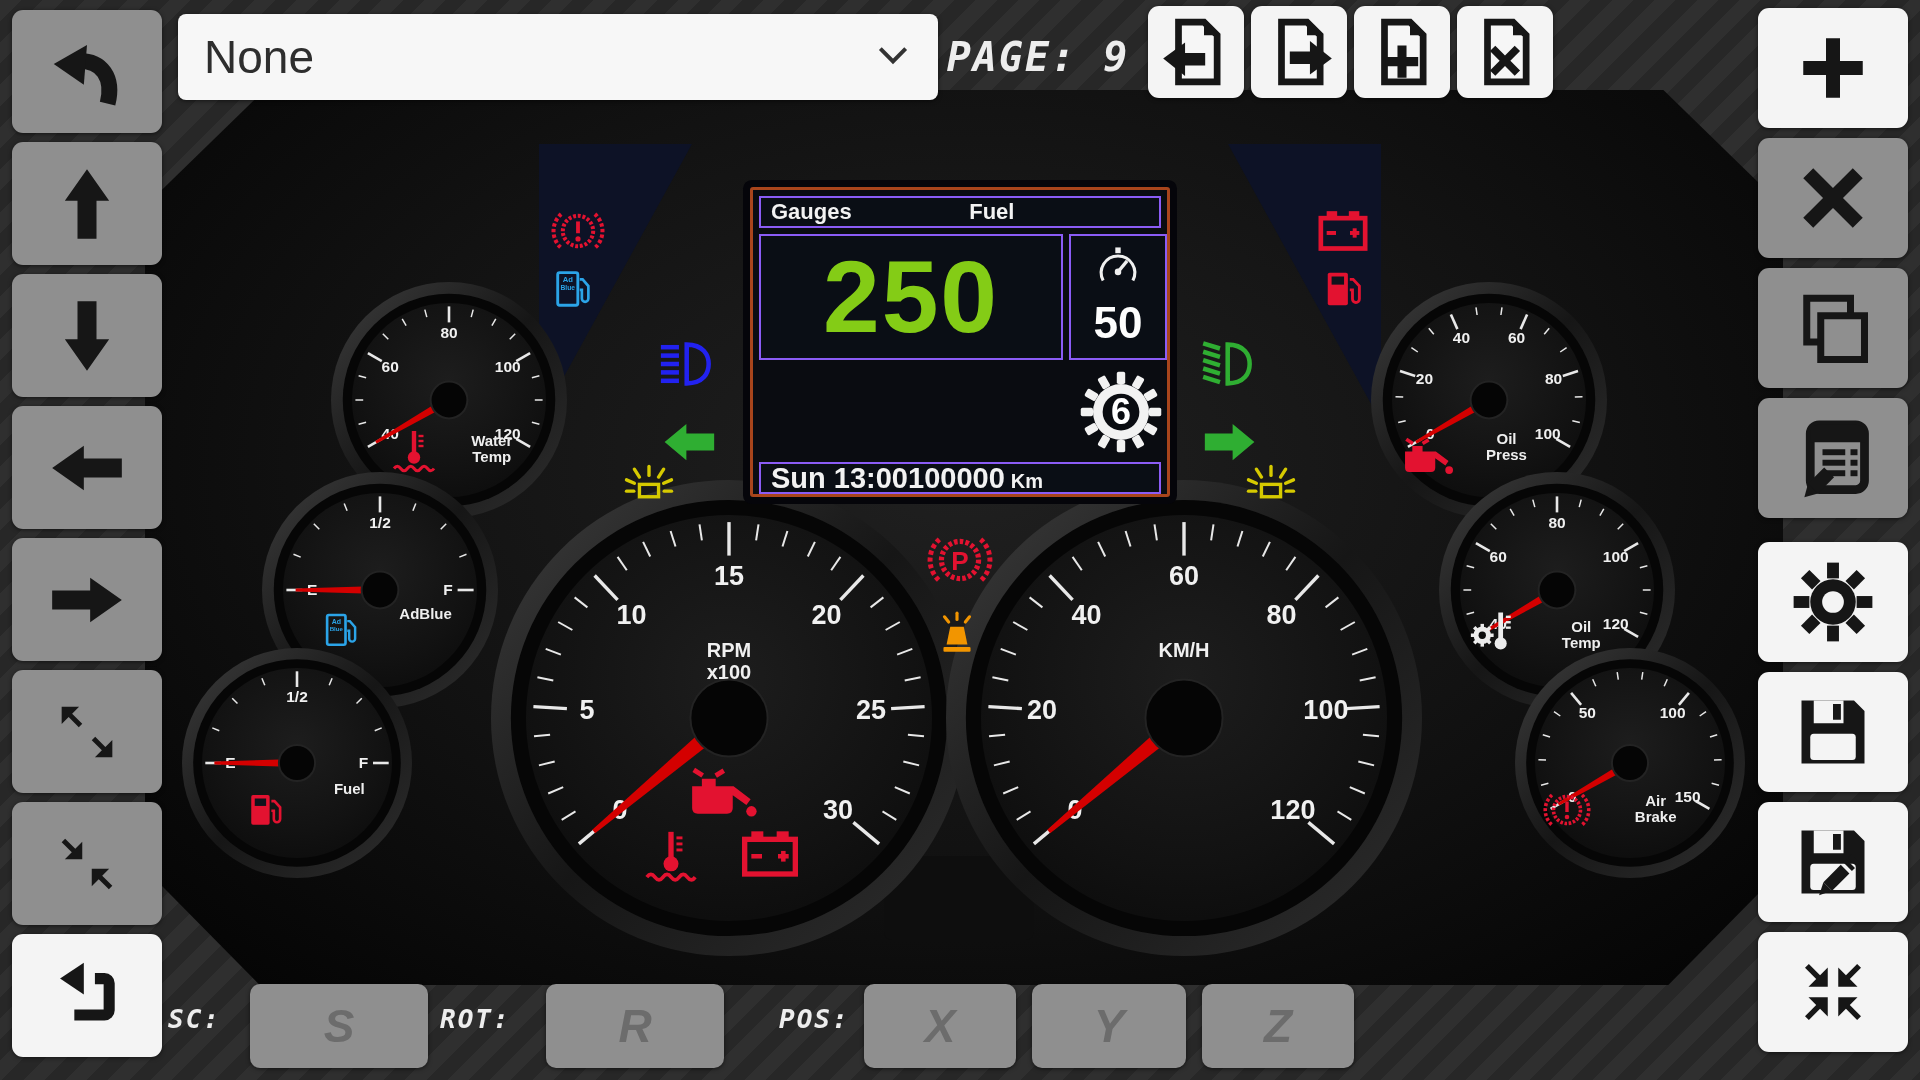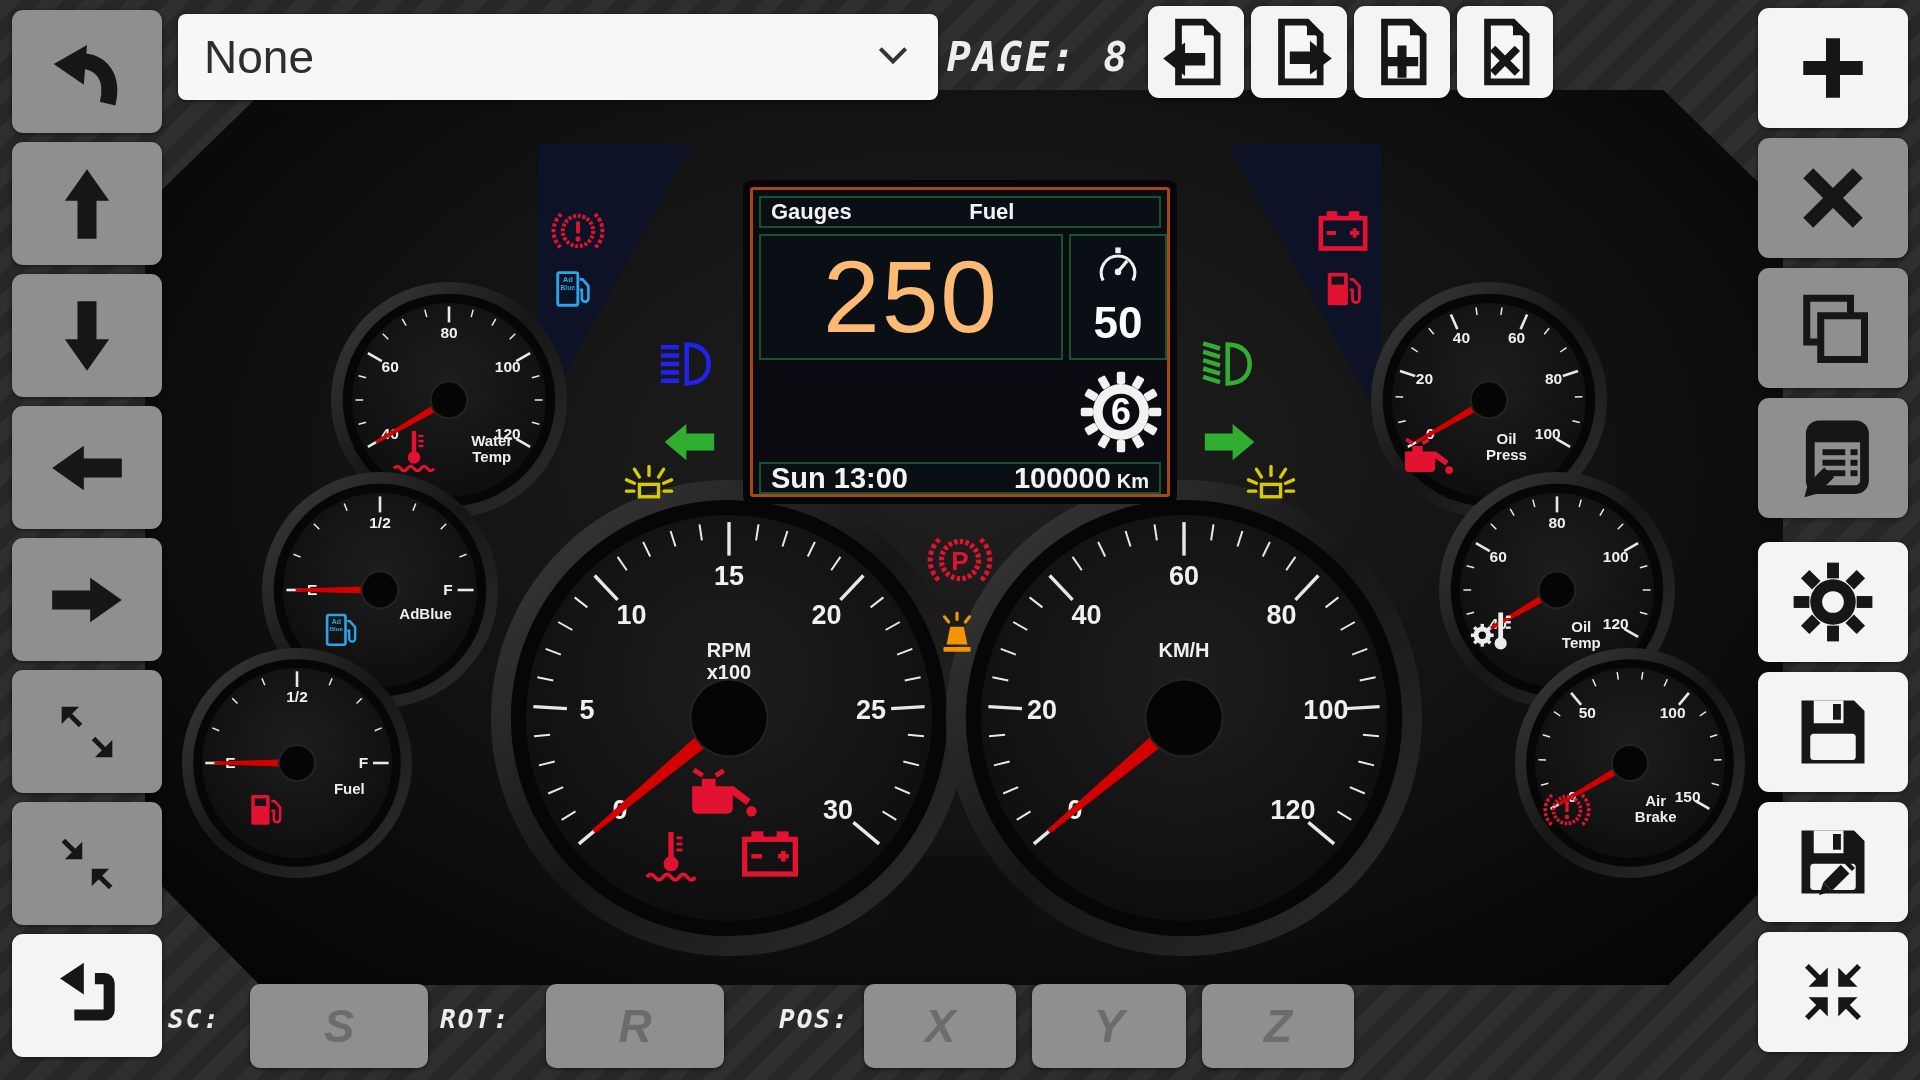--- a/index.html
+++ b/index.html
@@ -18,33 +18,33 @@
 .dropdown .val{font-size:46px;color:#2e2e2e}
 .dash-body{position:absolute;left:145px;top:90px;width:1638px;height:895px;background:radial-gradient(ellipse at 50% 42%,#202020 0%,#121212 52%,#030303 100%);clip-path:polygon(0 13%,7.3% 0,92.7% 0,100% 13%,100% 87%,93% 100%,7% 100%,0 87%)}
 .wedge{position:absolute;background:#0d1226}
 #wedge-left{left:539px;top:144px;width:153px;height:278px;clip-path:polygon(0 0,100% 0,0 100%)}
 #wedge-right{left:1228px;top:144px;width:153px;height:278px;clip-path:polygon(0 0,100% 0,100% 100%)}
 #connector{position:absolute;left:884px;top:856px;width:150px;height:84px;background:#0e0e0e;border-radius:8px}
 .gauge{position:absolute}
 .ind{position:absolute}
 .ind svg{width:100%;height:100%;overflow:visible}
 .display{position:absolute;left:750px;top:187px;width:420px;height:310px;background:#0a0c11;border:3px solid #a8451c;box-shadow:0 0 0 7px #05050a;border-radius:3px}
-.dbox{position:absolute;border:2px solid #14532d;background:#0a0e15;color:#f2f2f2}
+.dbox{position:absolute;border:2px solid #8b5cf6;background:#0a0e15;color:#f2f2f2}
 .disp-header,.disp-footer{display:flex;align-items:center;padding:0 10px;font-weight:bold}
 .dh-left{font-size:22px}
 .dh-right{position:absolute;left:58%;transform:translateX(-50%);font-size:22px}
 .disp-speed{display:flex;align-items:center;justify-content:center}
-.disp-speed span{font-size:102px;font-weight:normal;color:#fdba74;letter-spacing:2px}
+.disp-speed span{font-size:102px;font-weight:bold;color:#84cc16;letter-spacing:2px}
 .disp-cruise{display:flex;flex-direction:column;align-items:center;justify-content:center;gap:2px}
 .cruise-ic svg{width:46px;height:46px;color:#f0f0f0}
 .cruise-val{font-size:44px;font-weight:bold;color:#fdfdfd}
 .disp-gear{position:absolute}
 .gear-svg svg{width:84px;height:84px;color:#f2f2f2}
 .gear-num{position:absolute;inset:0;display:flex;align-items:center;justify-content:center;font-size:36px;font-weight:bold;color:#fff}
-.disp-footer{justify-content:space-between;font-size:29px}
+.disp-footer{font-size:29px}
 .odo{display:flex;align-items:baseline;gap:6px;font-weight:bold}
 .odo-unit{font-size:20px}
 </style>
 </head>
 <body>
 
 <div id="app">
 
   <div class="dash-body"></div>
   <div class="wedge" id="wedge-left"></div>
@@ -693,21 +693,21 @@
           </g>
         </svg></div>
     </div>
 
   <div class="dropdown">
     <span class="val">None</span>
     <span><svg viewBox="0 0 48 48" width="38" height="38">
           <path d="M8 16 l16 16 16-16" fill="none" stroke="#333" stroke-width="5"></path>
         </svg></span>
   </div>
-  <div id="page-label" class="lcd">PAGE: 8</div>
+  <div id="page-label" class="lcd">PAGE: 9</div>
   <div id="page-buttons"></div>
 
   <div id="left-toolbar"></div>
   <div id="right-toolbar"></div>
 
   <div class="lcd bottom-label" style="left:168px">SC:</div>
   <div class="bbtn" style="left:250px;width:178px">
       <span>S</span>
     </div>
   <div class="lcd bottom-label" style="left:440px">ROT:</div>

